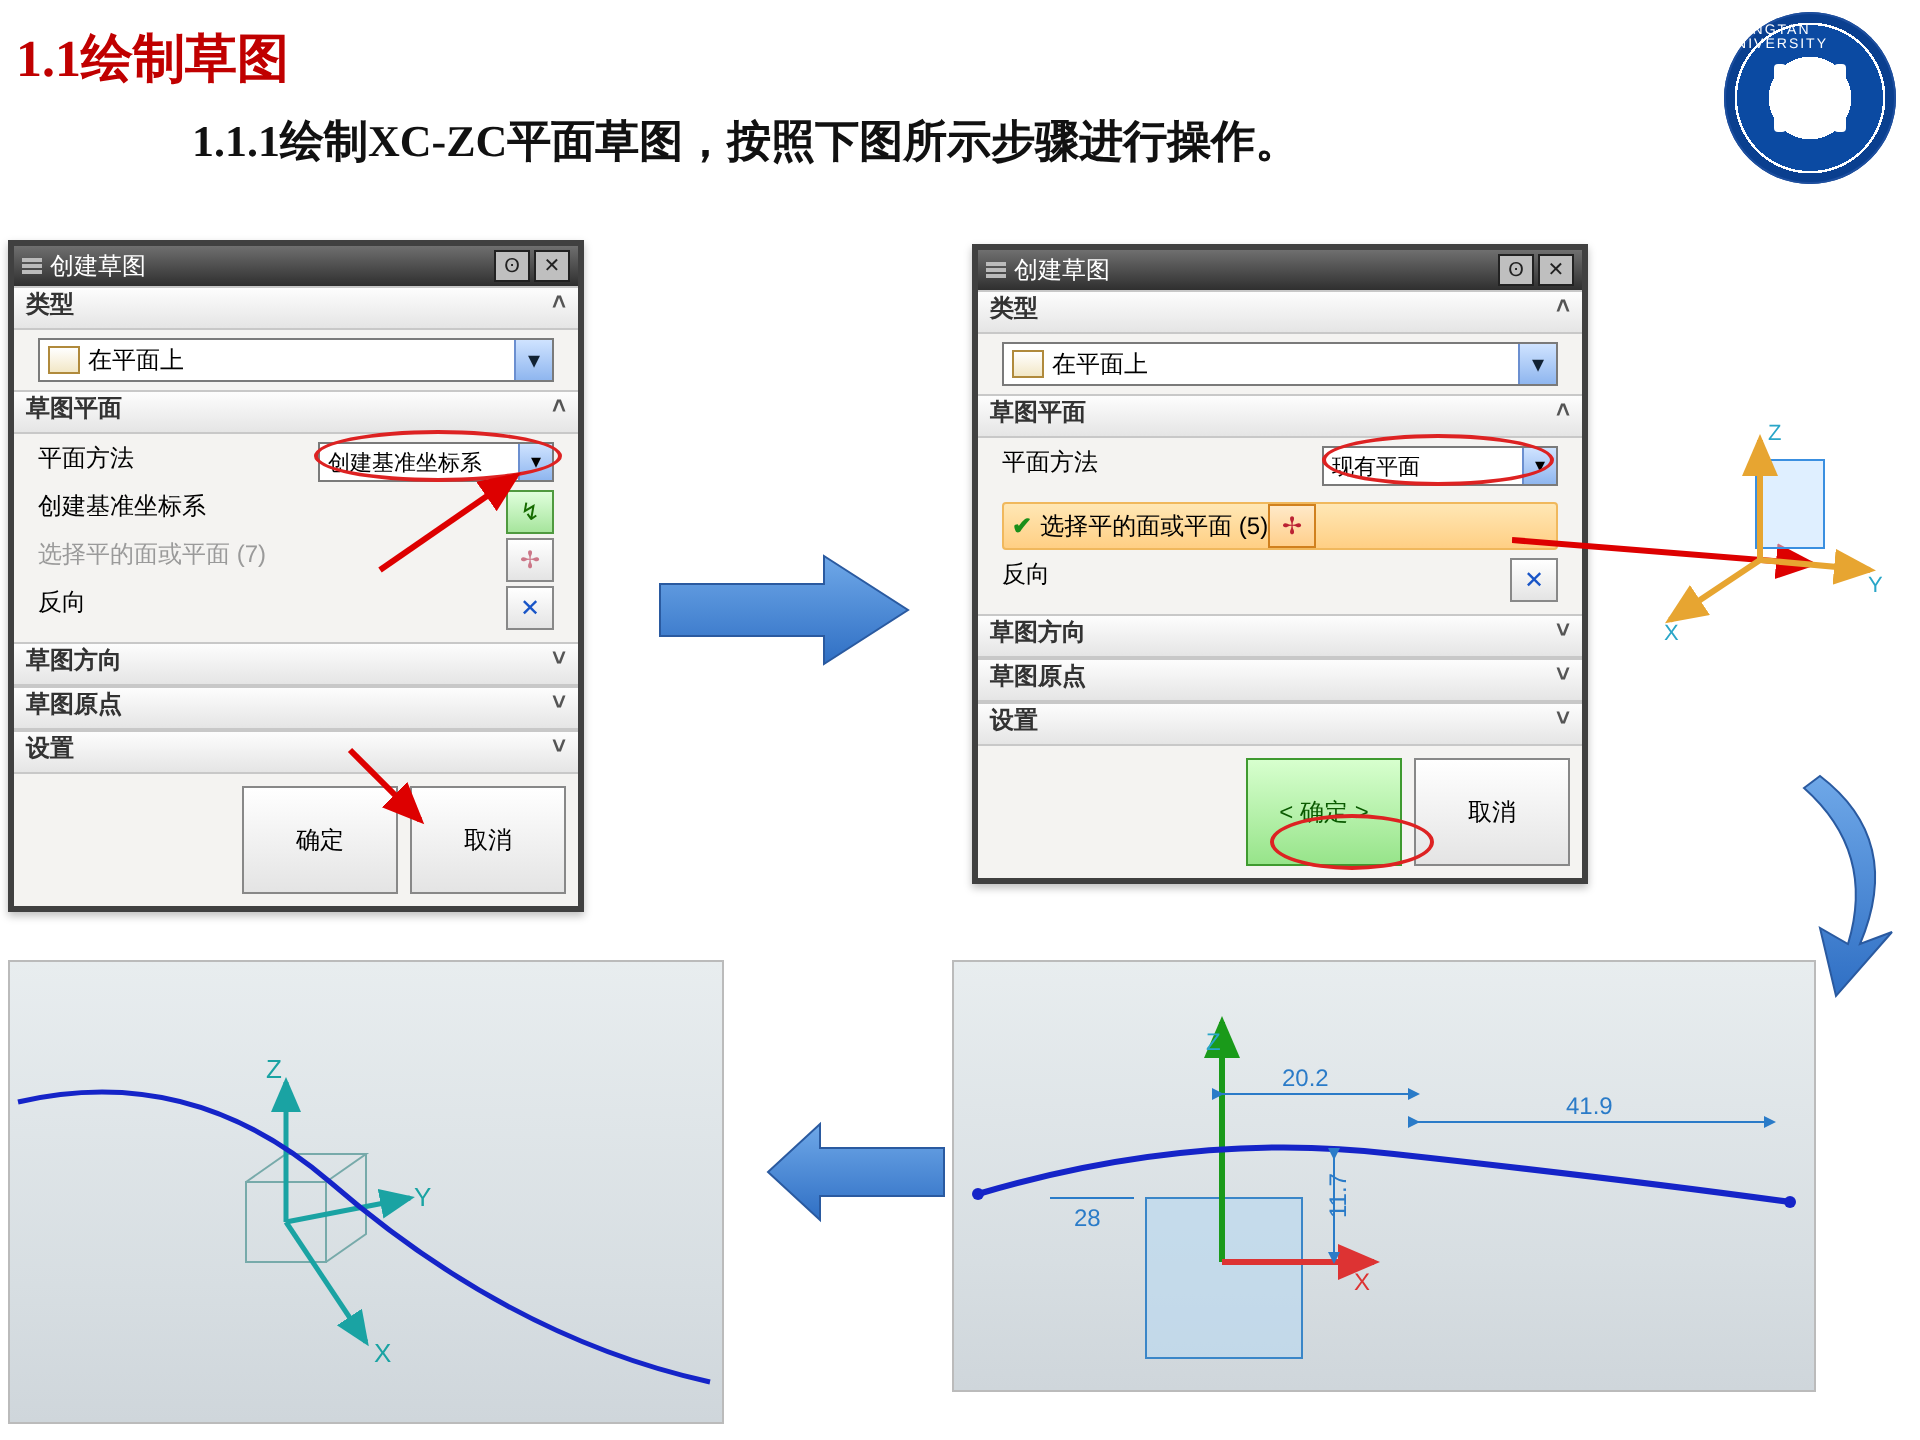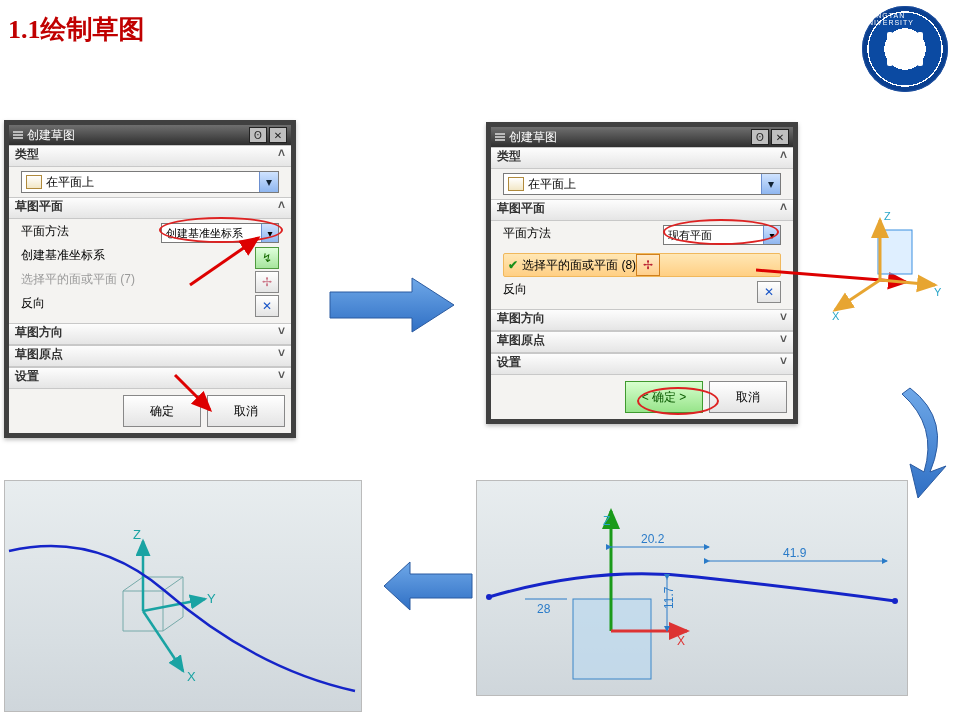--- a/index.html
+++ b/index.html
@@ -4,21 +4,21 @@
 <style>
   html,body{margin:0;padding:0;font-family:"Microsoft YaHei",SimSun,Arial,sans-serif;background:#fff;width:960px;height:720px;overflow:hidden}
   .page{position:relative;width:960px;height:508px}
   .title{color:#c00000;font-size:26px;font-weight:bold;position:absolute;left:8px;top:12px;font-family:SimSun}
   .subtitle{color:#111;font-size:22px;font-weight:bold;position:absolute;left:96px;top:56px;font-family:SimSun}
   .logo{position:absolute;right:12px;top:6px;width:86px;height:86px;border-radius:50%;background:radial-gradient(circle,#fff 0 34%,#0b4aa2 34% 60%,#fff 60% 62%,#0a3f8f 62% 100%);display:flex;align-items:center;justify-content:center;box-shadow:0 0 0 1px #1d4e9e inset}
   .logo .bars{display:flex;gap:4px}
   .logo .bars span{width:6px;height:34px;background:#fff;border-radius:2px}
   .logo .txt{position:absolute;top:6px;font-size:7px;color:#fff;letter-spacing:1px}
   
-  .dlg{position:absolute;width:282px;background:#f4f3f1;border:5px solid #404040;font-size:12px;box-shadow:0 2px 4px rgba(0,0,0,.25)}
+  .dlg{position:absolute;width:282px;background:#f4f3f1;border:3px solid #404040;font-size:12px;box-shadow:0 2px 4px rgba(0,0,0,.25)}
   .dlg.left{left:4px;top:120px}
   .dlg.right{left:486px;top:122px;width:302px}
   .titlebar{height:20px;background:linear-gradient(#6f6f6f,#2f2f2f);color:#fff;display:flex;align-items:center;padding:0 4px;font-size:12px}
   .titlebar .tspace{flex:1}
   .titlebar .tbtn{width:16px;height:14px;background:#bfbfbf;border:1px solid #222;margin-left:2px;font-size:10px;display:flex;align-items:center;justify-content:center;color:#222}
   .titlebar .drag{width:10px;display:flex;flex-direction:column;gap:1px;margin-right:4px}
   .titlebar .drag i{height:2px;background:#bbb;display:block}
   .section-hdr{height:20px;background:linear-gradient(#fdfdfd,#e5e5e5);border-top:1px solid #c8c8c8;border-bottom:1px solid #c8c8c8;display:flex;align-items:flex-start;padding:0 6px;font-weight:bold;color:#333}
   .section-hdr .chev{margin-left:auto;color:#555}
   .section-body{padding:4px 12px;background:#f4f3f1}
@@ -32,38 +32,39 @@
   .smallcombo .dd{position:absolute;right:0;top:0;width:16px;height:100%;background:linear-gradient(#cfe3ff,#8fb6ef);border-left:1px solid #6b8fd0;display:flex;align-items:center;justify-content:center;font-size:10px}
   .ring{position:absolute;border:2px solid #d22;border-radius:50%;pointer-events:none}
   .iconbtn{width:22px;height:20px;border:1px solid #888;background:linear-gradient(#fff,#e4e4e4);display:flex;align-items:center;justify-content:center;font-size:12px}
   .iconbtn.green{background:linear-gradient(#dfffdc,#a7e59d);color:#166b00;border-color:#4f9a3f}
   .iconbtn.blue{color:#1955c7}
   .iconbtn.orange{background:linear-gradient(#ffe9c8,#ffcf8b);border-color:#d0801e;color:#b23}
   .disabled{color:#9a9a9a}
   .sel-row{background:linear-gradient(#ffe7b5,#ffcf84);border:1px solid #f0b85d;height:22px;display:flex;align-items:center;padding:0 4px;border-radius:2px}
   .sel-row .chk{color:#1a8f1a;font-weight:bold;margin-right:4px}
   .btnbar{display:flex;justify-content:flex-end;gap:6px;padding:6px}
-  .btn{height:20px;min-width:60px;border:1px solid #888;background:linear-gradient(#fff,#e4e4e4);display:flex;align-items:center;justify-content:center;font-size:12px;padding:5px 8px}
+  .btn{height:20px;min-width:60px;border:1px solid #888;background:linear-gradient(#fff,#e4e4e4);display:flex;align-items:center;justify-content:center;font-size:12px;padding:16px 8px}
   .btn.ok{background:linear-gradient(#d7ffce,#97e48a);border-color:#3f9a2f;color:#0a5a00}
   
   .big-arrow{position:absolute}
   .big-arrow svg{display:block}
   
   .canvas{position:absolute;background:linear-gradient(180deg,#e8edef 0%,#d7dee2 70%,#cfd6db 100%);border:1px solid #bbb}
   .canvas.bl{left:4px;top:480px;width:356px;height:230px}
   .canvas.br{left:476px;top:480px;width:430px;height:214px}
   
   .overlay{position:absolute;pointer-events:none}
   .dim{font-size:12px;fill:#2a7bc8;font-family:Arial}
 </style>
 </head>
 <body>
 <div class="page">
 
 <div class="title">1.1绘制草图</div>
+<div class="subtitle">1.1.1绘制XC-ZC平面草图，按照下图所示步骤进行操作。</div>
 
 <div class="logo">
   <span class="txt">XIANGTAN UNIVERSITY</span>
   <div class="bars">
         <span></span>
         <span></span>
         <span></span>
         <span></span>
       </div>
 </div>
@@ -195,21 +196,21 @@
       <span class="lbl">平面方法</span>
       <span class="spacer"></span>
       <div class="smallcombo">
         <span>现有平面</span>
         <span class="dd">▾</span>
       </div>
     </div>
     <span class="ring" style="width:112px;height:22px;left:172px;top:-2px"></span>
     <div class="sel-row" style="margin-top:4px">
       <span class="chk">✔</span>
-      <span>选择平的面或平面 (8)</span>
+      <span>选择平的面或平面 (5)</span>
       <span class="spacer"></span>
       <span class="iconbtn orange">✢</span>
     </div>
     <div class="row" style="margin-top:4px">
       <span class="lbl">反向</span>
       <span class="spacer"></span>
       <span class="iconbtn blue">✕</span>
     </div>
   </div>
   <div class="section-hdr">

